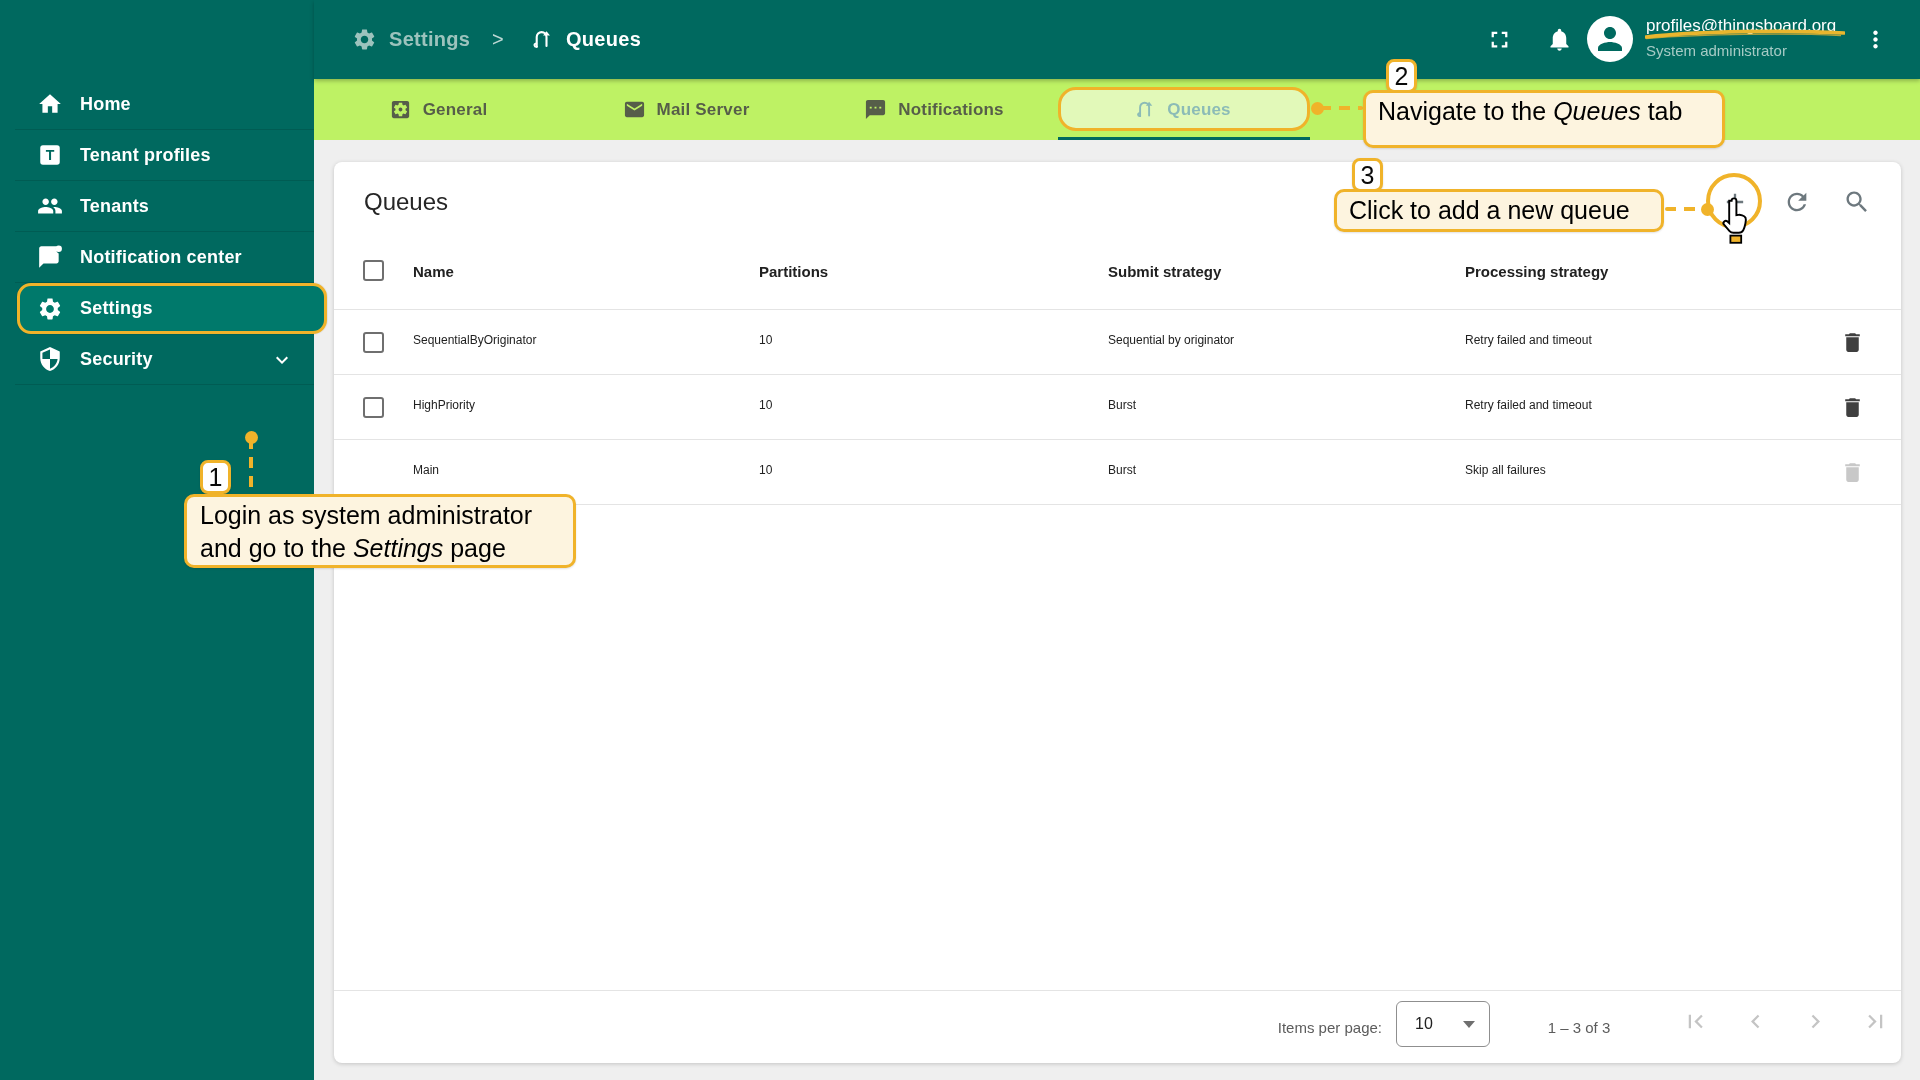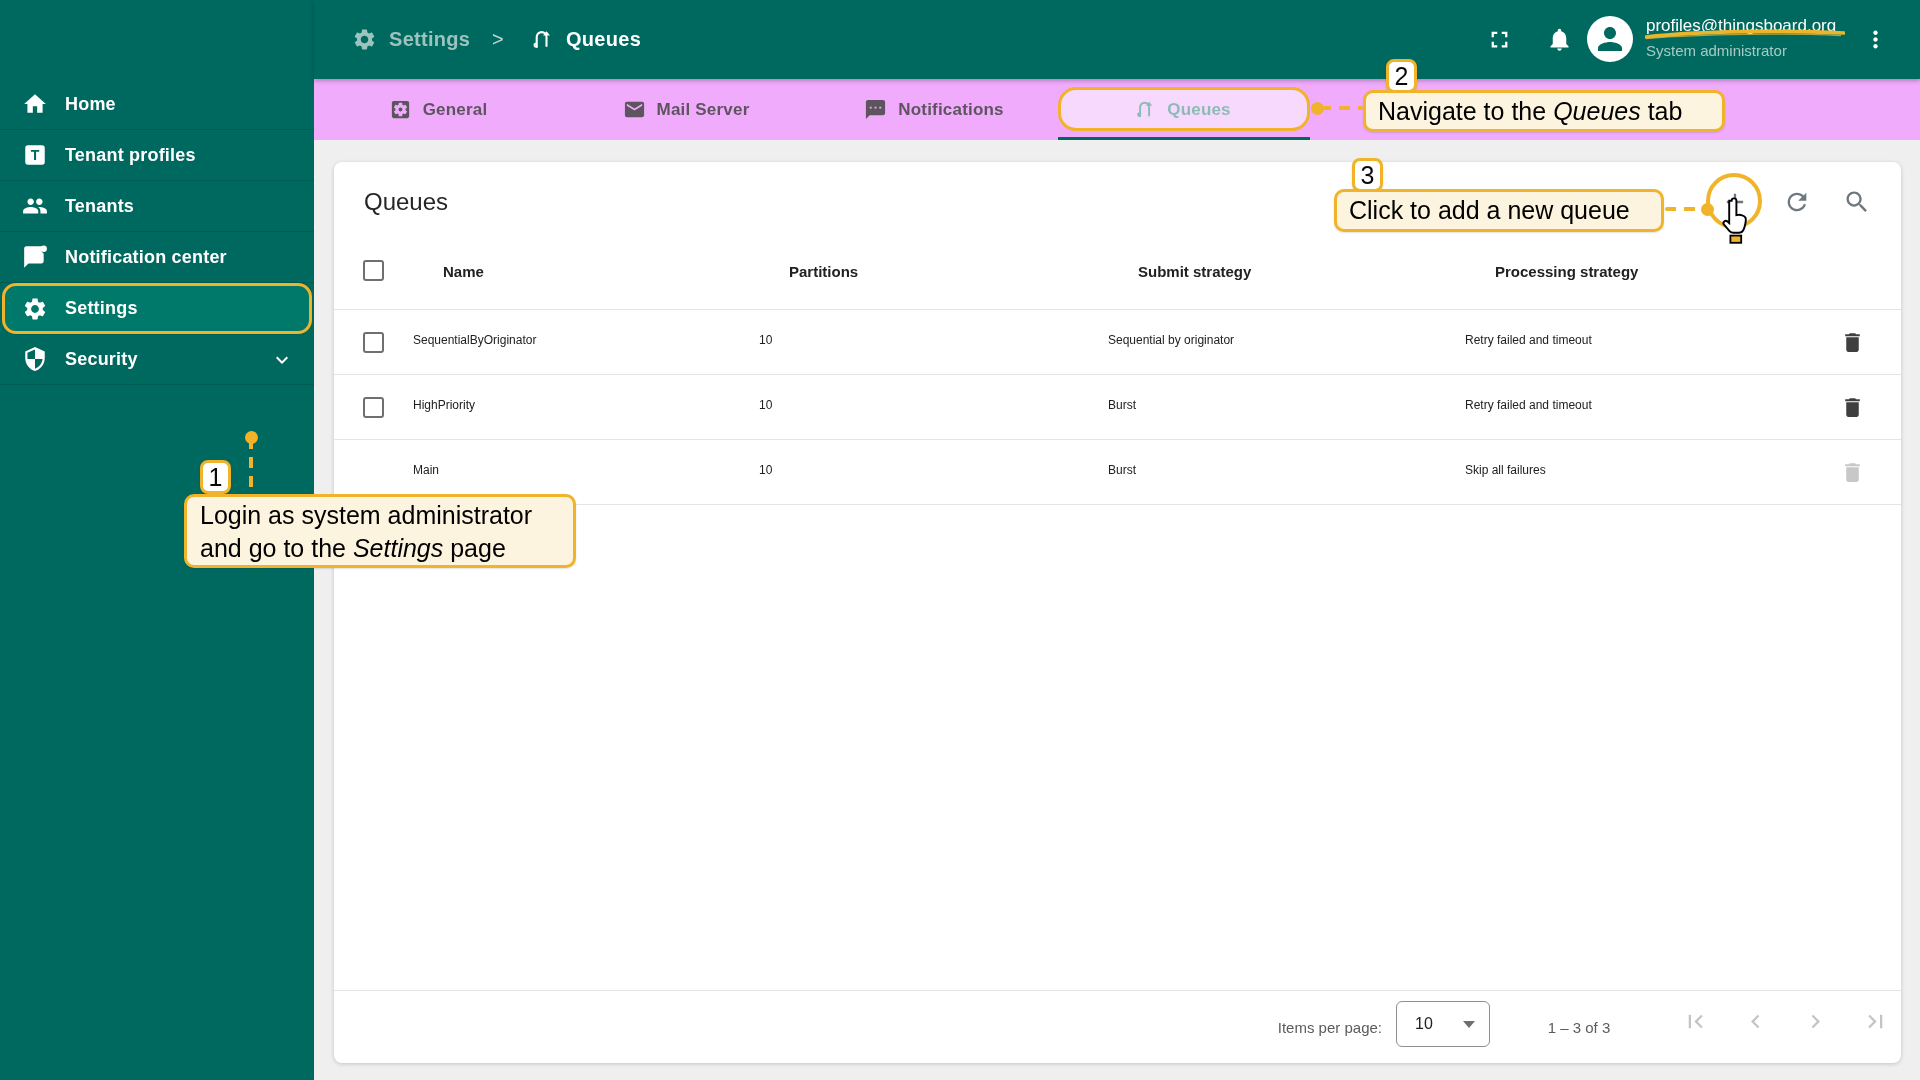--- a/index.html
+++ b/index.html
@@ -16,21 +16,21 @@
   html,body{background:#fff;}
   .screen{position:relative;width:1920px;height:1080px;overflow:hidden;background:#efefef;}
 
   
   .sidebar{position:absolute;left:0;top:0;width:314px;height:1080px;background:var(--teal);z-index:2;}
   .logo{position:absolute;left:0;top:0;width:314px;height:79px;border-bottom:1px solid rgba(0,0,0,.14);}
   .logo-mark{position:absolute;left:48px;top:14px;width:52px;height:52px;color:#fff;}
   .logo-name{position:absolute;left:106px;top:18px;font-size:31px;color:#fff;letter-spacing:.5px;}
   .logo-sub{position:absolute;left:106px;top:52px;width:152px;text-align:right;font-size:14px;color:#fff;}
   .nav{position:absolute;left:0;top:79px;width:314px;}
-  .nav-item{position:relative;height:51px;display:flex;align-items:center;padding-left:22px;color:#fff;border-bottom:1px solid rgba(0,0,0,.12);cursor:pointer;}
+  .nav-item{position:relative;height:51px;display:flex;align-items:center;padding-left:22px;color:#fff;border-bottom:1px solid rgba(0,0,0,.12);cursor:pointer;margin-left:15px;}
   .nav-item .nicon{width:26px;height:26px;flex:0 0 26px;margin-right:17px;color:#fff;}
   .nav-item .nlabel{font-size:18px;font-weight:600;letter-spacing:.2px;}
   .nav-item .chev{position:absolute;right:20px;top:14px;width:24px;height:24px;color:#fff;}
   .nav-item.active{left:2px;width:310px;background:var(--teal-active);border:3px solid var(--accent);border-radius:14px;padding-left:17px;box-shadow:0 0 0 1px rgba(0,0,0,.05);}
 
   
   .topbar{position:absolute;left:314px;top:0;width:1606px;height:79px;background:var(--teal);z-index:2;box-shadow:0 2px 4px rgba(0,0,0,.25);}
   .crumb{position:absolute;top:0;height:79px;display:flex;align-items:center;}
   .crumb-settings{left:38px;color:var(--teal-muted);}
   .crumb-sep{left:178px;color:#bdd8d4;font-size:20px;}
@@ -39,34 +39,34 @@
   .crumb .ctext{font-size:20px;font-weight:600;letter-spacing:.3px;}
   .top-icon{position:absolute;top:26px;width:27px;height:27px;color:#fff;cursor:pointer;}
   .avatar{position:absolute;left:1273px;top:16px;width:46px;height:46px;border-radius:50%;background:#fff;color:var(--teal);cursor:pointer;}
   .avatar svg{position:absolute;left:5px;top:5px;width:36px;height:36px;}
   .userbox{position:absolute;left:1332px;top:16px;width:220px;cursor:pointer;}
   .user-email{font-size:17px;color:#fff;}
   .user-role{font-size:15px;color:#a6cbc5;margin-top:6px;}
   .email-swoosh{position:absolute;left:1331px;top:29px;width:200px;height:12px;z-index:3;}
 
   
-  .tabbar{position:absolute;left:314px;top:79px;width:1606px;height:61px;background:#f0abfc;z-index:1;}
+  .tabbar{position:absolute;left:314px;top:79px;width:1606px;height:61px;background:#bef264;z-index:1;}
   .tab{position:absolute;top:0;width:248px;height:61px;display:flex;align-items:center;justify-content:center;gap:11px;color:#454545;opacity:.85;cursor:pointer;}
   .tab .ticon{width:23px;height:23px;}
   .tab .tlabel{font-size:17px;font-weight:600;letter-spacing:.2px;}
   .tab.active{color:var(--teal);opacity:1;}
   .tab-underline{position:absolute;left:744px;top:58px;width:252px;height:3px;background:var(--teal);}
 
   
   .card{position:absolute;left:334px;top:162px;width:1567px;height:901px;background:#fff;border-radius:8px;box-shadow:0 1px 4px rgba(0,0,0,.18);}
   .card-title{position:absolute;left:30px;top:26px;font-size:24px;color:#262626;}
   .tool-btn{position:absolute;top:25px;width:28px;height:28px;color:var(--gray-icon);cursor:pointer;}
 
   .thead{position:absolute;left:0;top:70px;width:1567px;height:78px;border-bottom:1px solid var(--divider);}
-  .th{position:absolute;top:31px;font-size:15px;font-weight:700;color:var(--ink);margin-left:30px;}
+  .th{position:absolute;top:31px;font-size:15px;font-weight:700;color:var(--ink);}
   .trow{position:absolute;left:0;width:1567px;height:65px;border-bottom:1px solid var(--divider);cursor:pointer;}
   .td{position:absolute;top:23px;font-size:12px;color:var(--ink);}
   .cb{position:absolute;left:29px;width:21px;height:21px;border:2px solid #6f6f6f;border-radius:3px;background:#fff;cursor:pointer;}
   .thead .cb{top:28px;}
   .trow .cb{top:22px;}
   .col-name{left:79px;}
   .col-part{left:425px;}
   .col-sub{left:774px;}
   .col-proc{left:1131px;}
   .trash{position:absolute;left:1506px;top:20px;width:25px;height:25px;color:#3f3f3f;cursor:pointer;}
@@ -79,21 +79,21 @@
   .pp-caret{position:absolute;right:14px;top:19px;width:0;height:0;border-left:6px solid transparent;border-right:6px solid transparent;border-top:7px solid #6f6f6f;}
   .pp-range{position:absolute;left:1180px;top:28px;width:130px;text-align:center;font-size:15px;color:#5c5c5c;}
   .pg-btn{position:absolute;top:17px;width:27px;height:27px;color:#c4c4c4;}
 
   
   .ann{z-index:5;}
   .badge{position:absolute;width:31px;height:34px;background:#fff;border:3px solid var(--accent);border-radius:8px;color:#0a0a0a;font-size:25px;text-align:center;line-height:28px;box-shadow:0 1px 2px rgba(0,0,0,.15);}
   .callout{position:absolute;background:var(--callout-bg);border:3px solid var(--accent);border-radius:10px;color:#000;font-size:25px;box-shadow:0 1px 2px rgba(0,0,0,.12);}
   .callout i{font-style:italic;}
   .box1{left:184px;top:494px;width:392px;height:74px;padding:2px 13px;line-height:33px;}
-  .box2{left:1363px;top:90px;width:362px;height:42px;padding:4px 12px;white-space:nowrap;}
+  .box2{left:1363px;top:90px;width:362px;height:58px;padding:4px 12px;white-space:nowrap;}
   .box3{left:1334px;top:189px;width:330px;height:43px;padding:4px 12px;white-space:nowrap;}
   .badge1{left:200px;top:460px;}
   .badge2{left:1386px;top:59px;}
   .badge3{left:1352px;top:158px;}
   .dash-v{position:absolute;width:4px;background:repeating-linear-gradient(180deg,var(--accent) 0 11px,transparent 11px 19px);border-radius:2px;}
   .dash-h{position:absolute;height:4px;background:repeating-linear-gradient(90deg,var(--accent) 0 11px,transparent 11px 19px);border-radius:2px;}
   .conn1{left:249px;top:438px;height:57px;}
   .conn2{left:1320px;top:106px;width:43px;}
   .conn3{left:1665px;top:207px;width:40px;}
   .dot{position:absolute;width:13px;height:13px;border-radius:50%;background:var(--accent);}

